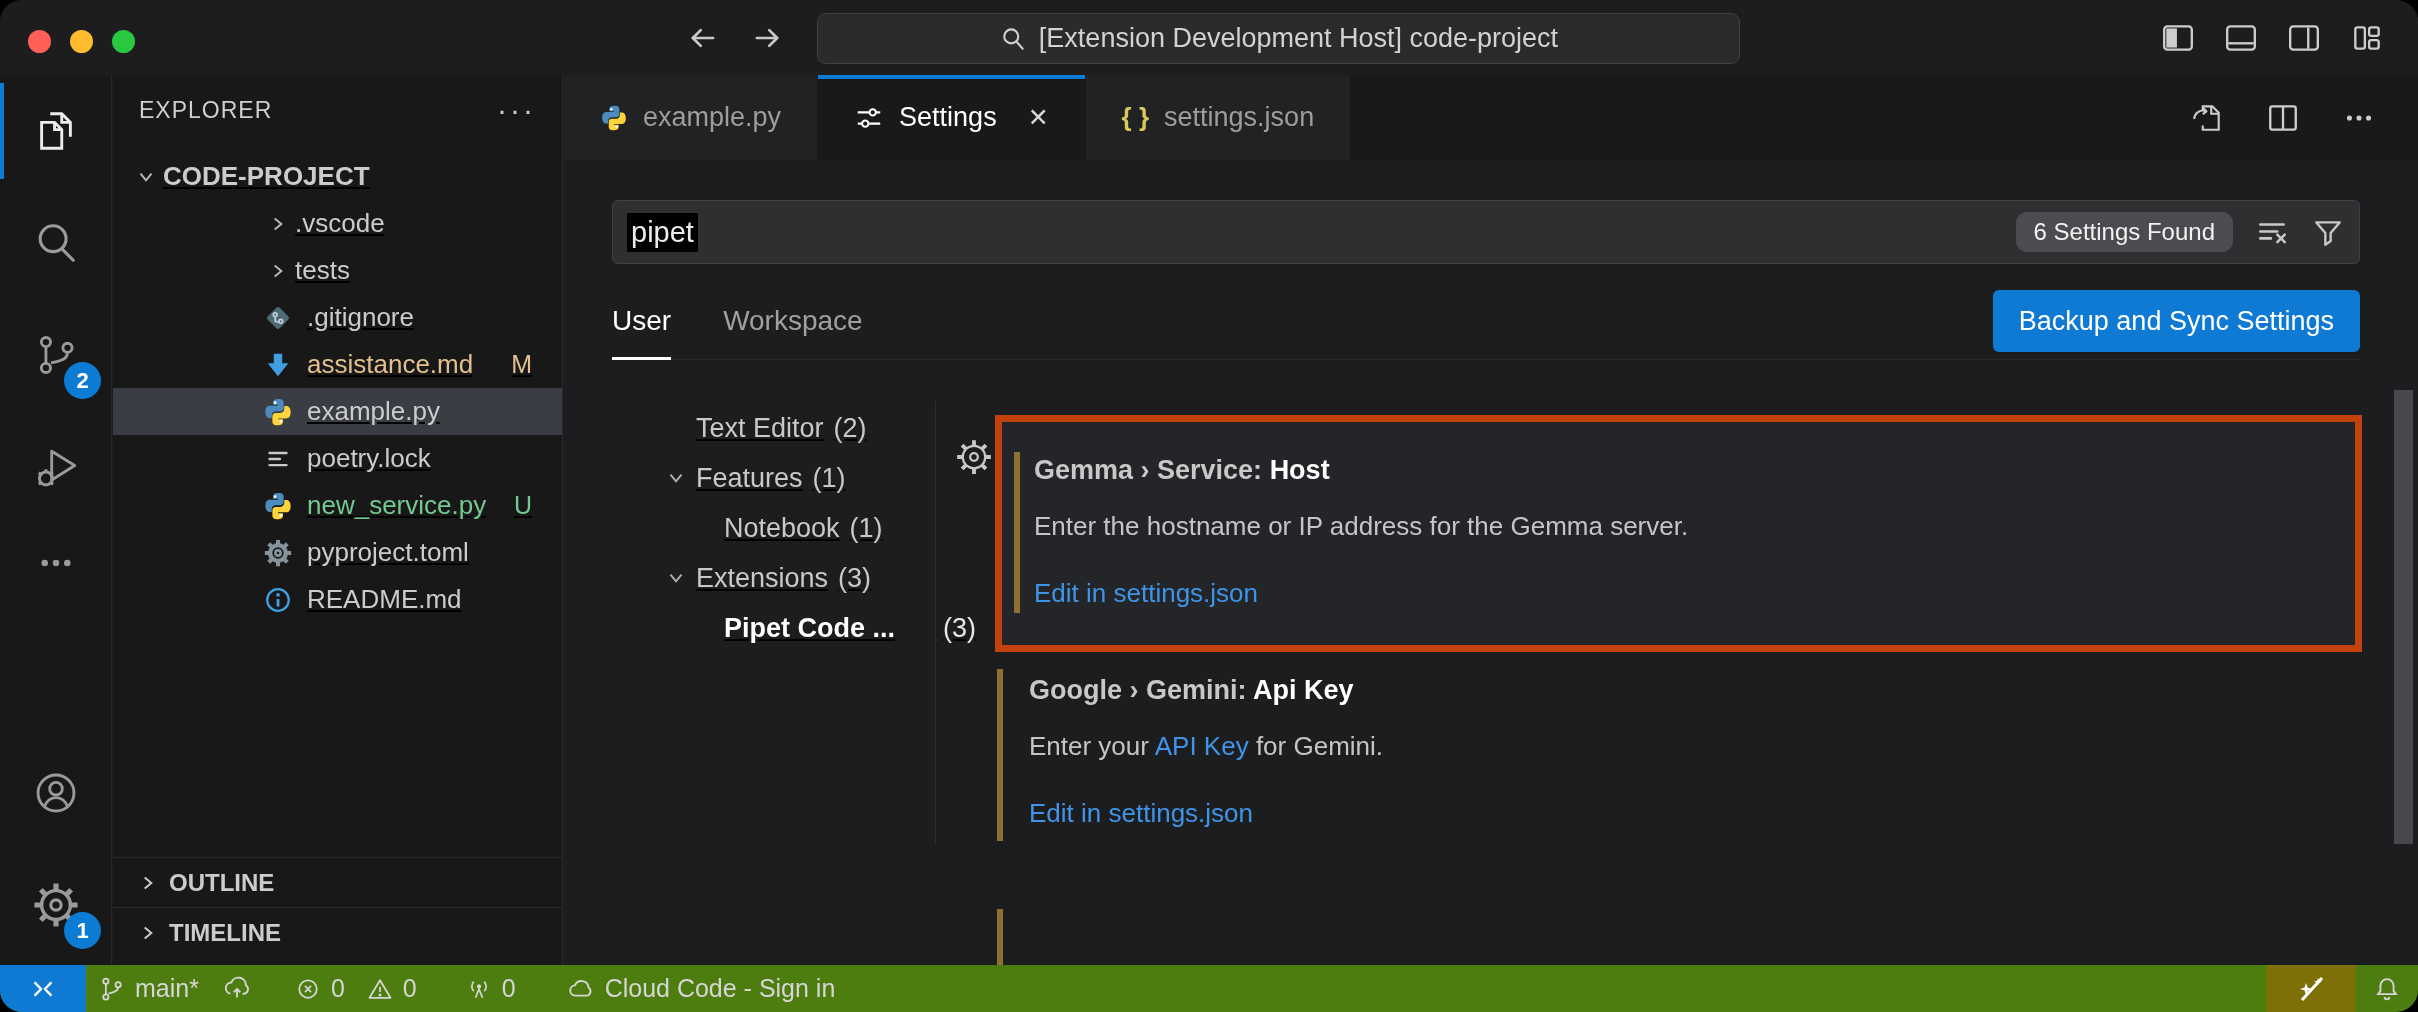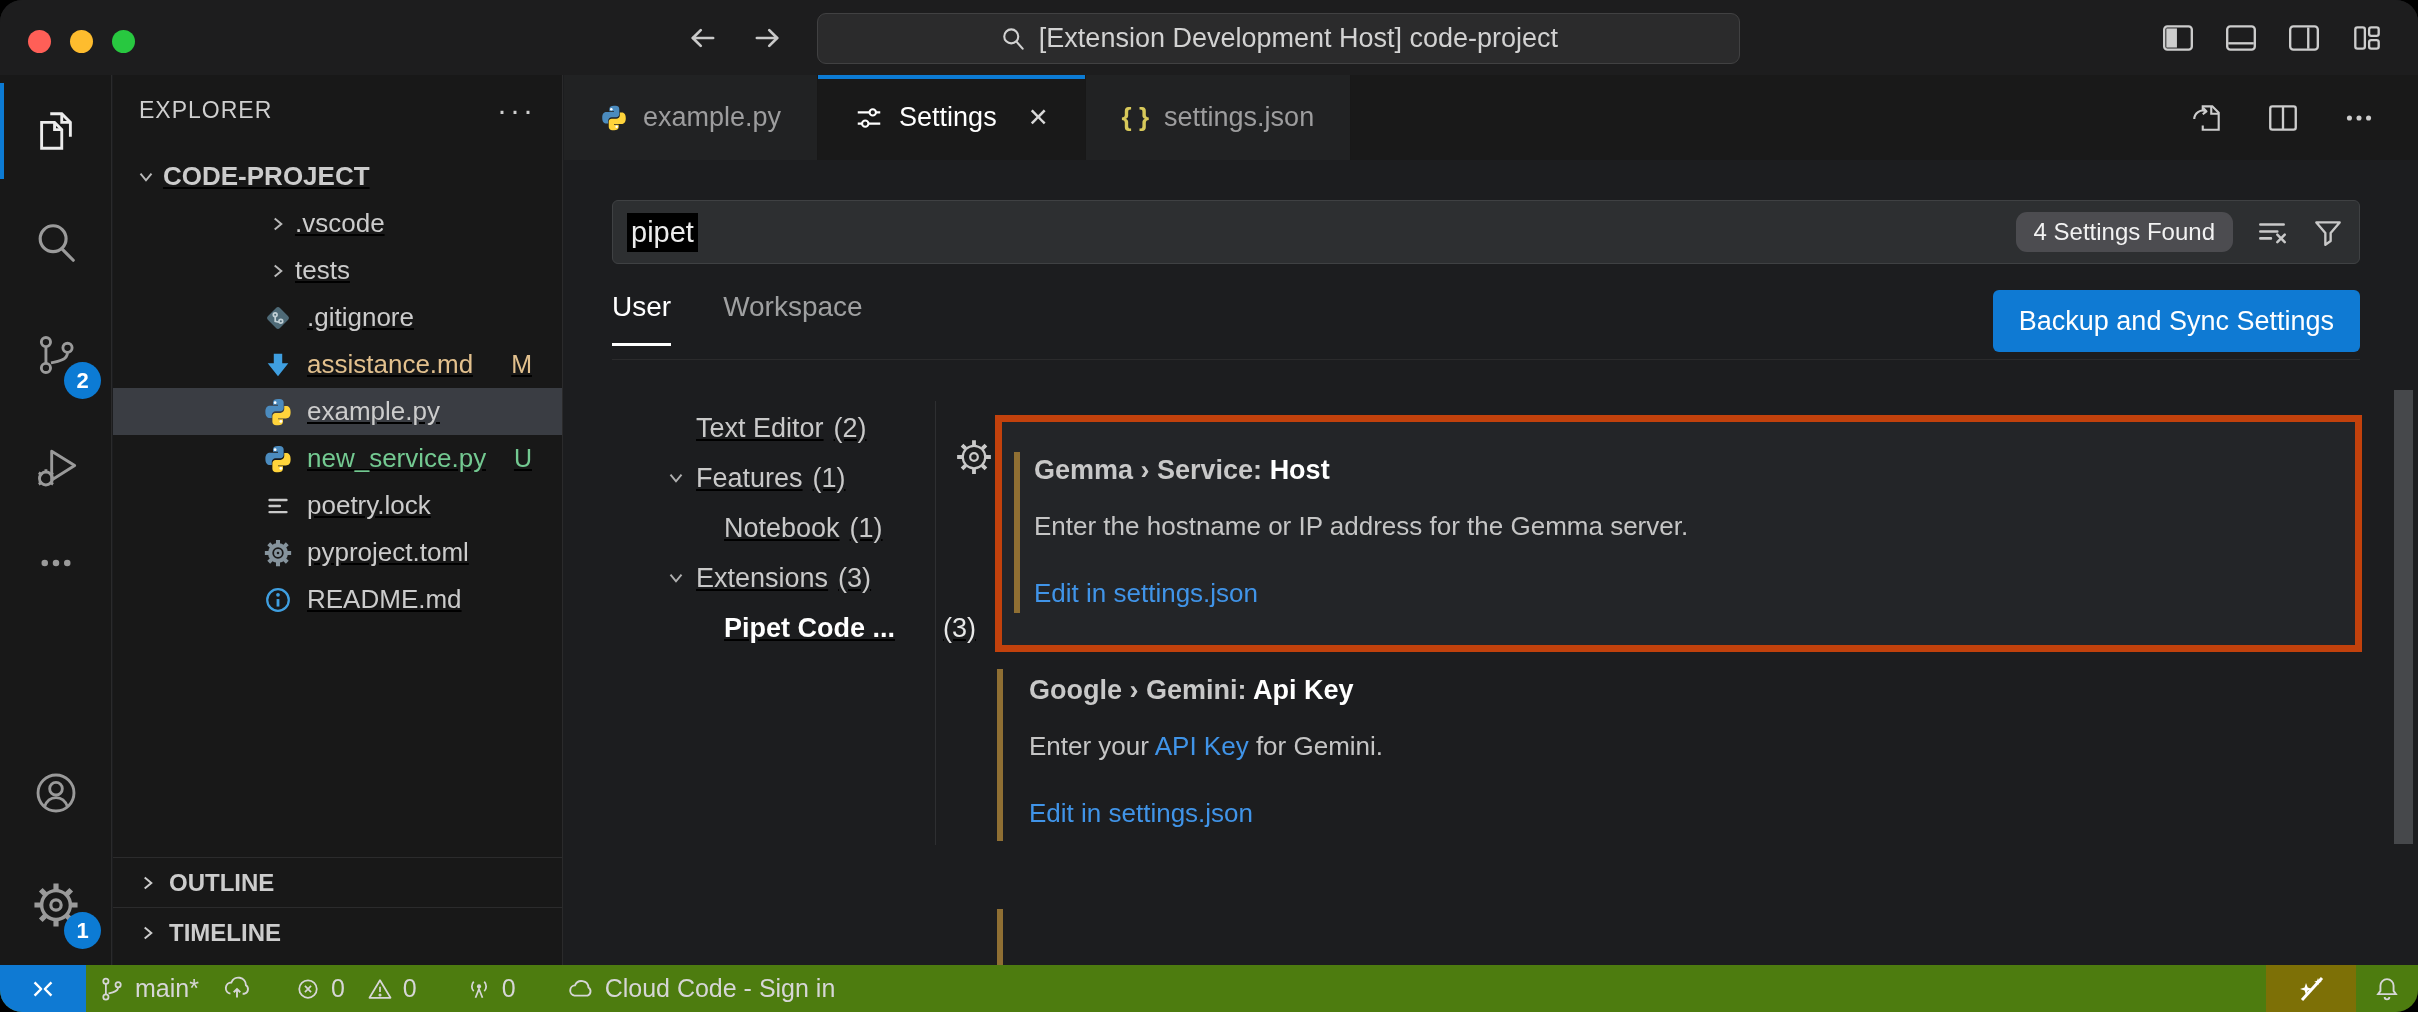--- a/index.html
+++ b/index.html
@@ -52,21 +52,21 @@
   .tab .closex { margin-left:16px; font-size:25px; color:#d9d9d9; }
   .braces { color:#d8c95a; font-size:26px; font-weight:bold; }
   .tabactions { margin-left:auto; display:flex; align-items:center; gap:42px; padding-right:42px; color:#cdcdcd; }
 
   
   .settingsbody { position:absolute; top:85px; left:0; right:0; bottom:0; }
   .searchrow { position:absolute; left:48px; right:58px; top:40px; height:64px; background:#2d2f31; border:1px solid #3f4143; border-radius:6px; display:flex; align-items:center; padding:0 14px; }
   .searchtext { font-size:29px; color:#ececec; background:#000000; padding:3px 4px; }
   .searchright { margin-left:auto; display:flex; align-items:center; gap:22px; color:#c9c9c9; }
   .resultsbadge { background:#4c4c50; color:#f2f2f2; font-size:24px; padding:6px 18px; border-radius:11px; }
-  .scoperow { position:absolute; left:48px; right:58px; top:128px; height:72px; border-bottom:1px solid #2b2b2c; display:flex; align-items:flex-end; gap:52px; padding-bottom:26px; }
+  .scoperow { position:absolute; left:48px; right:58px; top:128px; height:72px; border-bottom:1px solid #2b2b2c; display:flex; align-items:flex-end; gap:52px; padding-bottom:12px; }
   .scope { font-size:28px; color:#9fa0a1; padding-bottom:10px; position:relative; }
   .scope.active { color:#ffffff; }
   .scope.active::after { content:''; position:absolute; left:0; right:0; bottom:-13px; height:3px; background:#ffffff; }
   .backupbtn { position:absolute; right:58px; top:130px; height:62px; background:#0f7ad3; border-radius:6px; color:#fff; font-size:27px; display:flex; align-items:center; padding:0 26px; }
   .content { position:absolute; top:235px; left:0; right:0; bottom:0; }
   .toc { position:absolute; left:48px; top:8px; width:370px;text-decoration:underline; }
   .tocrow { height:50px; display:flex; align-items:center; font-size:27px; color:#c9c9c9; }
   .tocrow .chev { width:40px; flex:0 0 40px; display:flex; justify-content:center; color:#b0b0b0; }
   .tocrow.i1 { padding-left:84px; }
   .tocrow.i1c { padding-left:44px; }
@@ -300,37 +300,37 @@
               <path fill="#4b8bbe" d="M11.9 1.5c-2.2 0-3.9.7-3.9 2.7v2h4v.7H5.6c-2 0-3.7 1.2-3.7 4.9s1.6 5 3.5 5h1.6v-2.4c0-1.7 1.4-3.1 3.1-3.1h3.9c1.4 0 2.5-1.1 2.5-2.5V4.2c0-1.7-1.3-2.7-3-2.7z"></path>
               <path fill="#ffd43b" d="M12.1 22.5c2.2 0 3.9-.7 3.9-2.7v-2h-4v-.7h6.4c2 0 3.7-1.2 3.7-4.9s-1.6-5-3.5-5H17v2.4c0 1.7-1.4 3.1-3.1 3.1H10c-1.4 0-2.5 1.1-2.5 2.5v4.6c0 1.7 1.3 2.7 3 2.7z"></path>
               <circle fill="#fff" cx="9.7" cy="4.5" r="1.1"></circle>
               <circle fill="#fff" cx="14.3" cy="19.5" r="1.1"></circle>
             </svg>
         </span>
         <span class="fname">example.py</span>
       </div>
       <div class="trow file">
         <span class="ficon">
+          <svg width="30" height="30" viewBox="0 0 32 32" stroke="#c9c9c9" stroke-width="2.6" stroke-linecap="round">
+              <path d="M7 9.5h18M7 16h11M7 22.5h18"></path>
+            </svg>
+        </span>
+        <span class="fname">poetry.lock</span>
+      </div>
+      <div class="trow file">
+        <span class="ficon">
           <svg width="30" height="30" viewBox="0 0 24 24">
               <path fill="#4b8bbe" d="M11.9 1.5c-2.2 0-3.9.7-3.9 2.7v2h4v.7H5.6c-2 0-3.7 1.2-3.7 4.9s1.6 5 3.5 5h1.6v-2.4c0-1.7 1.4-3.1 3.1-3.1h3.9c1.4 0 2.5-1.1 2.5-2.5V4.2c0-1.7-1.3-2.7-3-2.7z"></path>
               <path fill="#ffd43b" d="M12.1 22.5c2.2 0 3.9-.7 3.9-2.7v-2h-4v-.7h6.4c2 0 3.7-1.2 3.7-4.9s-1.6-5-3.5-5H17v2.4c0 1.7-1.4 3.1-3.1 3.1H10c-1.4 0-2.5 1.1-2.5 2.5v4.6c0 1.7 1.3 2.7 3 2.7z"></path>
               <circle fill="#fff" cx="9.7" cy="4.5" r="1.1"></circle>
               <circle fill="#fff" cx="14.3" cy="19.5" r="1.1"></circle>
             </svg>
         </span>
         <span class="fname untracked">new_service.py</span>
         <span class="gitbadge untracked">U</span>
-      </div>
-      <div class="trow file">
-        <span class="ficon">
-          <svg width="30" height="30" viewBox="0 0 32 32" stroke="#c9c9c9" stroke-width="2.6" stroke-linecap="round">
-              <path d="M7 9.5h18M7 16h11M7 22.5h18"></path>
-            </svg>
-        </span>
-        <span class="fname">poetry.lock</span>
       </div>
       <div class="trow file">
         <span class="ficon">
           <svg width="28" height="28" viewBox="0 0 32 32" fill="none" stroke="#85939c">
               <circle cx="16" cy="16" r="9" stroke-width="5"></circle>
               <circle cx="16" cy="16" r="3" stroke-width="3"></circle>
               <g stroke-width="4.6">
                 <path d="M25.5 16H31M22.7 22.7l3.9 3.9M16 25.5V31M9.3 22.7l-3.9 3.9M6.5 16H1M9.3 9.3L5.4 5.4M16 6.5V1M22.7 9.3l3.9-3.9"></path>
               </g>
             </svg>
@@ -418,21 +418,21 @@
               <circle cx="25" cy="16" r="2.4"></circle>
             </svg>
         </span>
       </div>
     </div>
 
     <div class="settingsbody">
       <div class="searchrow">
         <span class="searchtext">pipet</span>
         <span class="searchright">
-          <span class="resultsbadge">4 Settings Found</span>
+          <span class="resultsbadge">6 Settings Found</span>
           <span>
             <svg width="34" height="34" viewBox="0 0 32 32" fill="none" stroke="currentColor" stroke-width="2.4" stroke-linecap="round">
                 <path d="M5 9h22M5 15.5h16M5 22h10"></path>
                 <path d="M21 18.5l7 7M28 18.5l-7 7"></path>
               </svg>
           </span>
           <span>
             <svg width="34" height="34" viewBox="0 0 32 32" fill="none" stroke="currentColor" stroke-width="2.2" stroke-linejoin="round">
                 <path d="M5 7h22l-8.5 10v7.5l-5 3.5V17z"></path>
               </svg>

